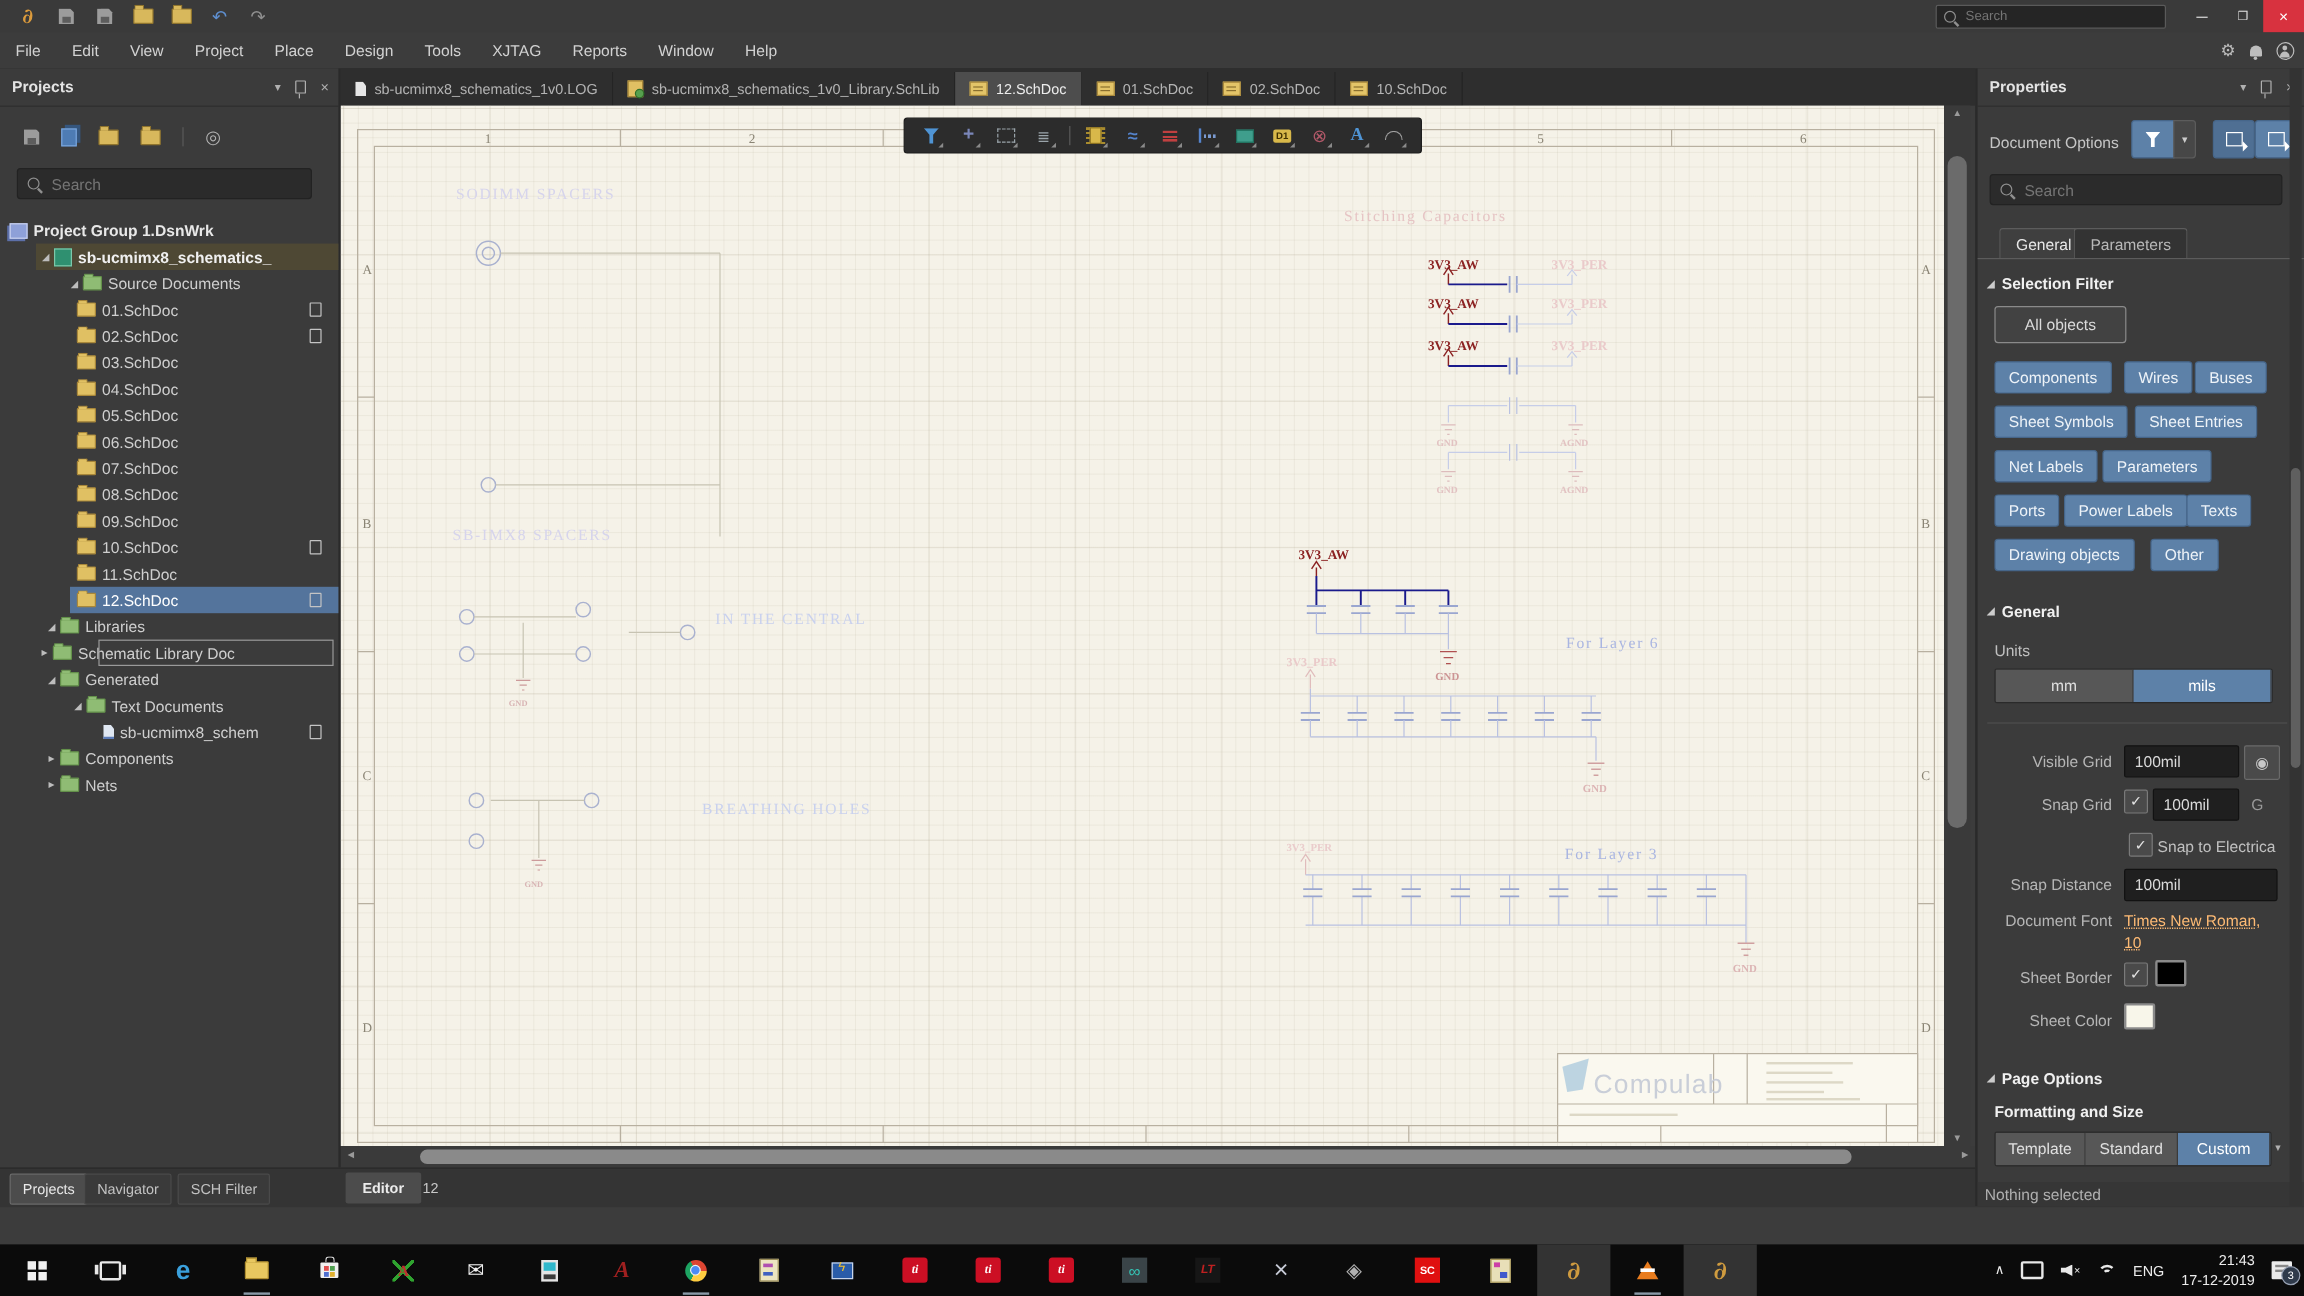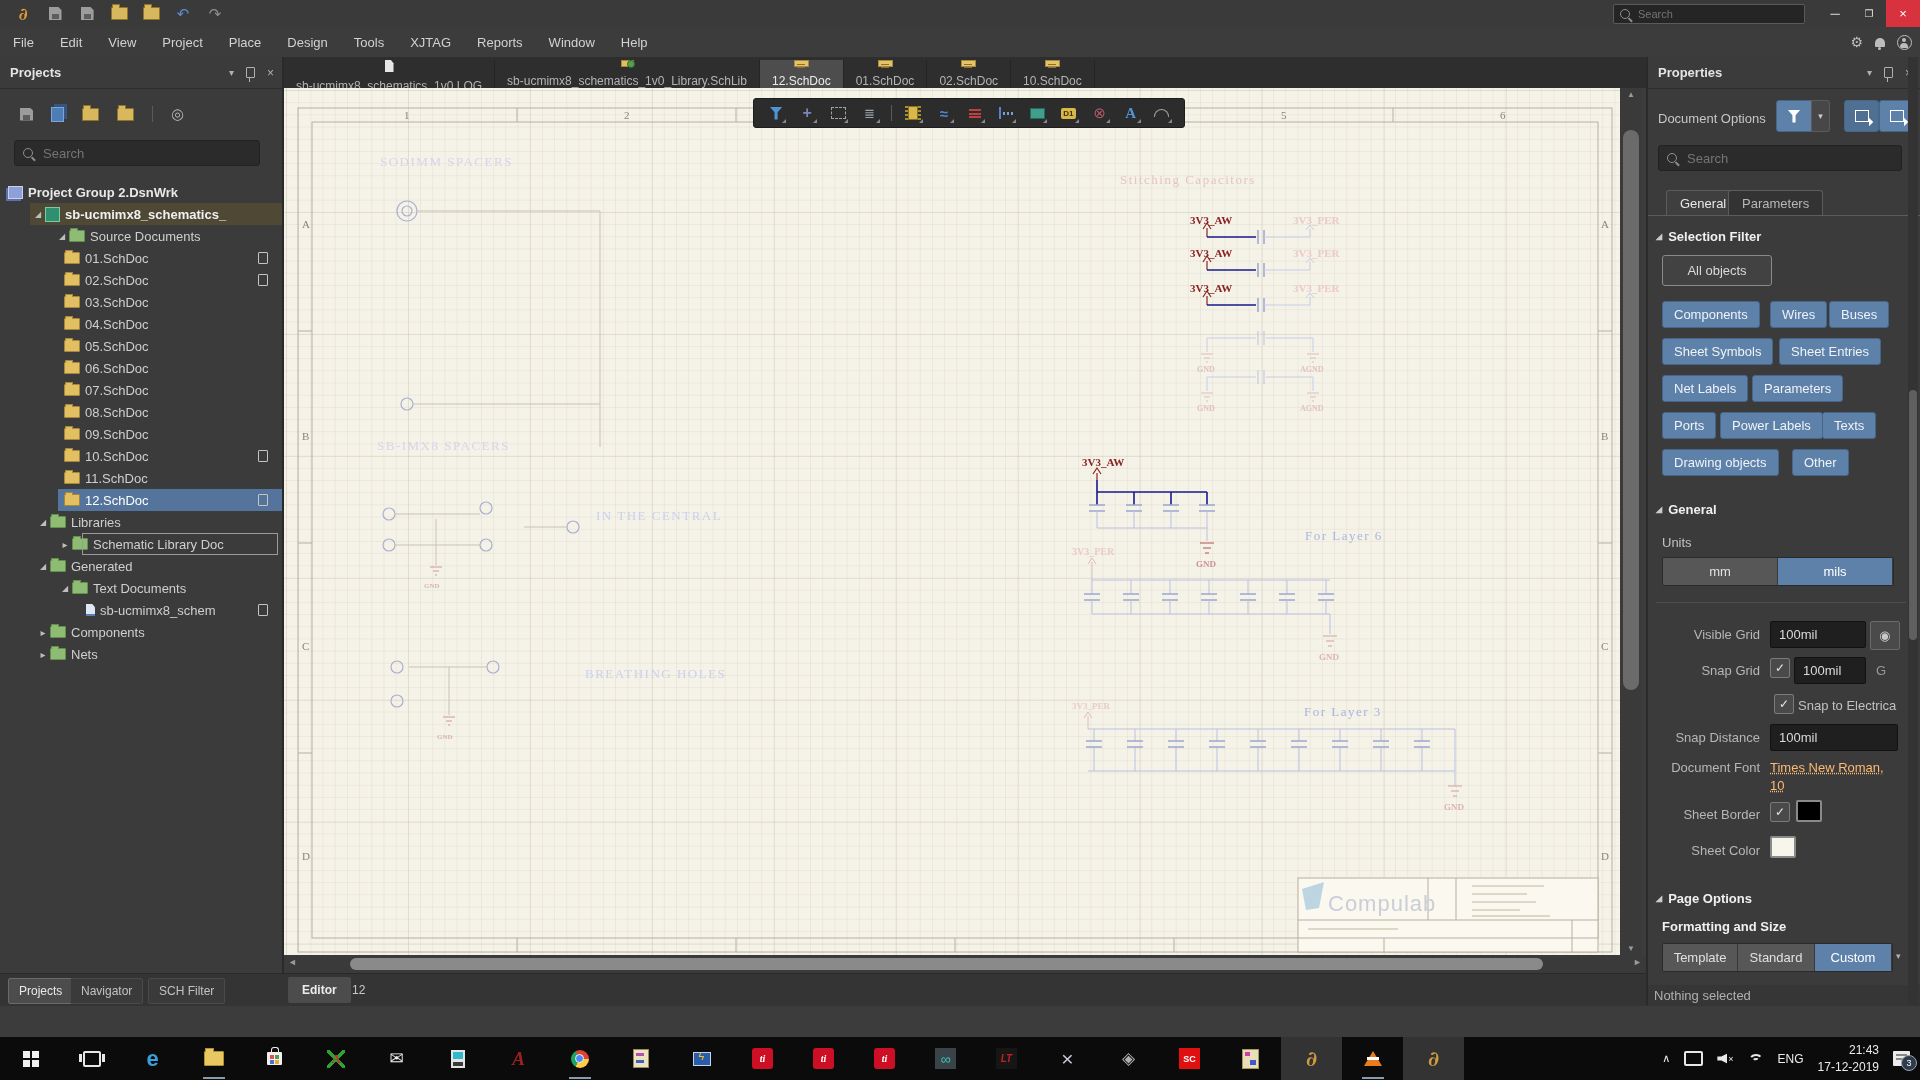--- a/index.html
+++ b/index.html
@@ -63,21 +63,21 @@
   .pcbico{flex:none;width:13px;height:13px;background:#2f9070;border:1px solid #7cc8aa;}
   .pageico{flex:none;width:9px;height:12px;background:#e6e6e6;clip-path:polygon(0 0,70% 0,100% 28%,100% 100%,0 100%);}
   .pageico.b{background:#dfe7f2;box-shadow:inset 0 -6px 0 -4px #5c7cb8;}
   .badge{position:absolute;right:14px;width:8px;height:10px;border:1px solid #c4c4c4;border-radius:1px;background:transparent;}
   .sel-olive{background:linear-gradient(90deg,transparent 30px,#4e4834 30px);}
   .sel-blue{background:linear-gradient(90deg,transparent 58px,#54749c 58px);color:#fff;}
   .outl{position:absolute;left:82px;right:4px;top:0;bottom:0;border:1px solid #9a9a9a;}
 
   
   #tabstrip{position:absolute;left:284px;top:57px;width:1362px;height:31px;background:#2e2e2e;display:flex;align-items:flex-end;}
-  .dtab{height:28px;display:flex;align-items:center;gap:7px;padding:0 12px;background:#2e2e2e;border-right:1px solid #242424;color:#b4b4b4;font-size:12px;white-space:nowrap;flex-direction:column;}
+  .dtab{height:28px;display:flex;align-items:center;gap:7px;padding:0 12px;background:#2e2e2e;border-right:1px solid #242424;color:#b4b4b4;font-size:12px;white-space:nowrap;}
   .dtab.active{background:#4d4d4d;color:#ececec;}
   .sheetico{width:13px;height:10px;background:#e3c468;border:1px solid #a8893c;position:relative;}
   .sheetico::after{content:"";position:absolute;left:2px;top:3px;width:8px;height:1px;background:#8a6f2e;box-shadow:0 3px 0 #8a6f2e;}
   .libico{width:11px;height:12px;background:#e0c063;border:1px solid #a8873a;position:relative;}
   .libico::after{content:"";position:absolute;right:-2px;bottom:-2px;width:6px;height:6px;border-radius:50%;background:#57a04e;border:1px solid #2e6e28;}
 
   
   #canvas{position:absolute;left:284px;top:88px;width:1336px;height:867px;
     background:
       linear-gradient(rgba(184,176,155,.16) 1px,transparent 1px) 2px 2px/12.2px 12.2px,
@@ -285,21 +285,21 @@
       <span class="target">◎</span>
     </div>
     <div id="proj-search">
       <span class="mag"></span>
       <input placeholder="Search" style="">
     </div>
 
     <div id="ptree">
       <div class="trow" style="padding-left:8px">
         <span class="wsico"></span>
-        <span class="tlabel" style="color:#e8e8e8;font-weight:bold">Project Group 2.DsnWrk</span>
+        <span class="tlabel" style="color:#e8e8e8;font-weight:bold">Project Group 1.DsnWrk</span>
       </div>
       <div class="trow sel-olive" style="padding-left:31px">
         <span class="arr exp"></span>
         <span class="pcbico"></span>
         <span class="tlabel" style="color:#f0f0f0;font-weight:bold">sb-ucmimx8_schematics_</span>
       </div>
       <div class="trow" style="padding-left:55px">
         <span class="arr exp"></span>
         <span class="fico"></span>
         <span class="tlabel">Source Documents</span>
@@ -354,21 +354,21 @@
       <div class="trow sel-blue" style="padding-left:64px">
         <span class="fico y"></span>
         <span class="tlabel">12.SchDoc</span>
         <span class="badge"></span>
       </div>
       <div class="trow" style="padding-left:36px">
         <span class="arr exp"></span>
         <span class="fico"></span>
         <span class="tlabel">Libraries</span>
       </div>
-      <div class="trow" style="padding-left:58px">
+      <div class="trow" style="padding-left:30px">
         <span class="arr col"></span>
         <span class="fico"></span>
         <span class="tlabel">Schematic Library Doc</span>
         <span class="outl"></span>
       </div>
       <div class="trow" style="padding-left:36px">
         <span class="arr exp"></span>
         <span class="fico"></span>
         <span class="tlabel">Generated</span>
       </div>

